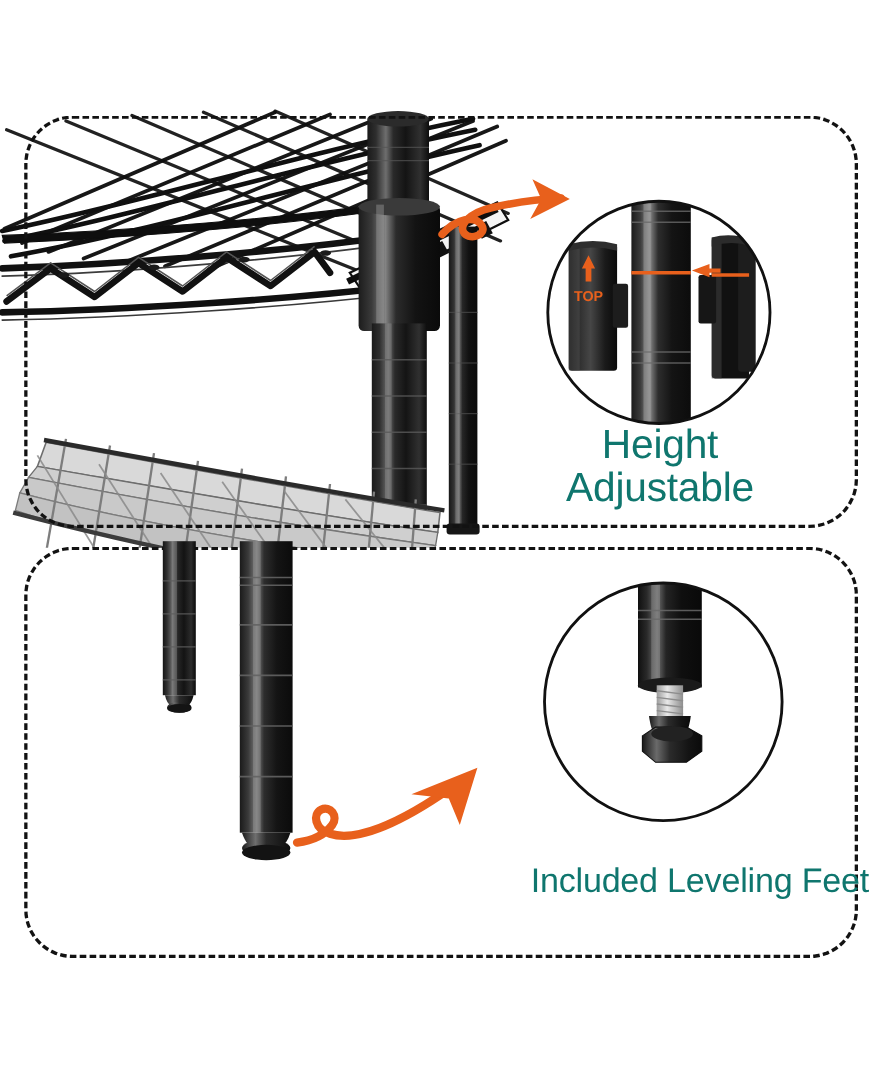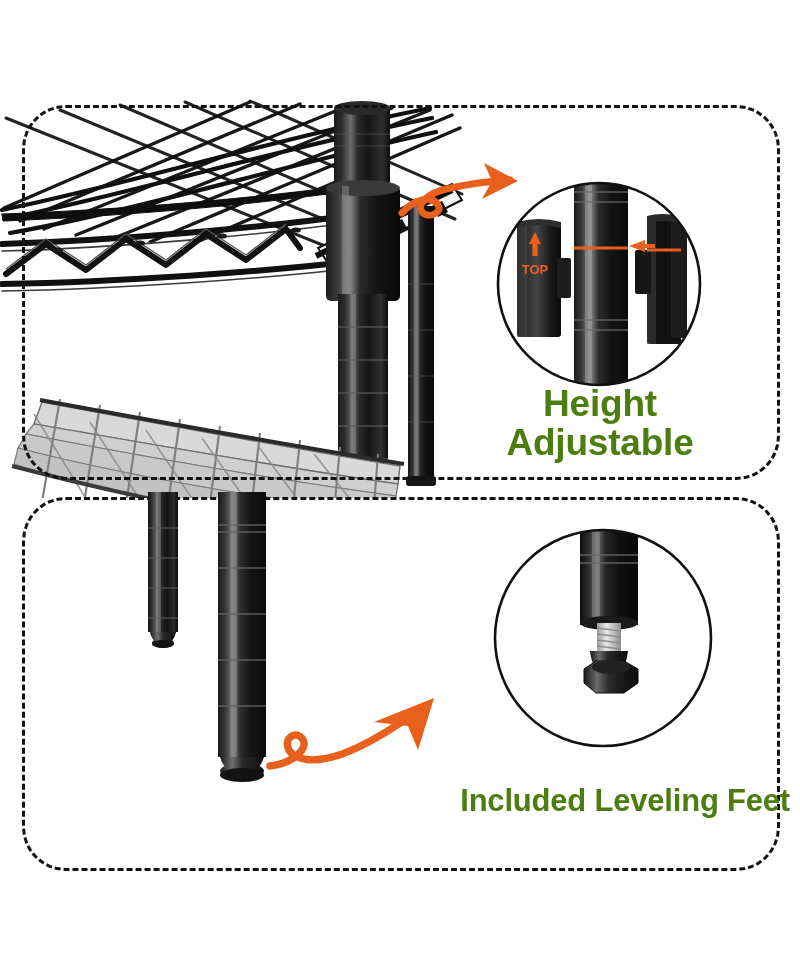--- a/index.html
+++ b/index.html
@@ -20,22 +20,22 @@
     box-sizing:border-box;
     background:transparent;
   }
   #panel-top{ left:22px; top:105px; width:758px; height:375px; }
   #panel-bottom{ left:22px; top:497px; width:758px; height:374px; }
 
   .art{position:absolute;overflow:visible;pointer-events:none;}
 
   .caption{
     position:absolute;
-    color:#4d7c0f;
-    font-weight:bold;
+    color:#0f766e;
+    font-weight:normal;
     letter-spacing:-0.2px;
     line-height:1.05;
     text-align:center;
     white-space:nowrap;
   }
   #cap-height{
     left:455px; top:385px; width:290px;
     font-size:37px;
   }
   #cap-height .l2{display:block;}

